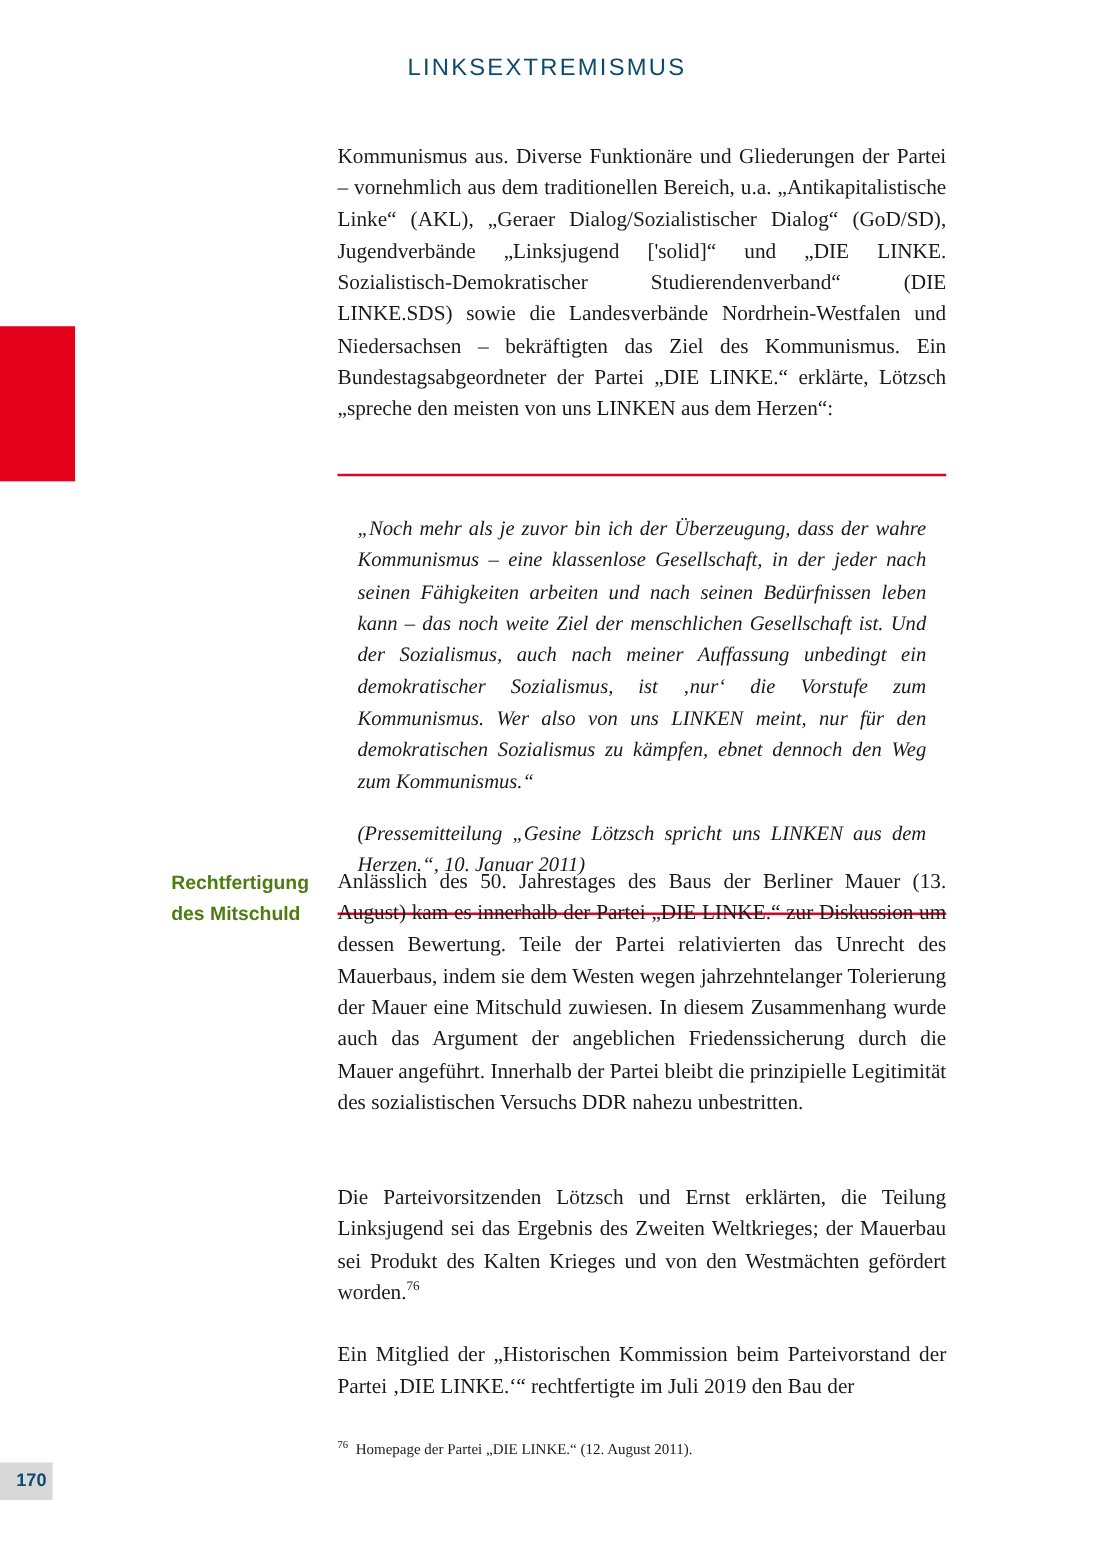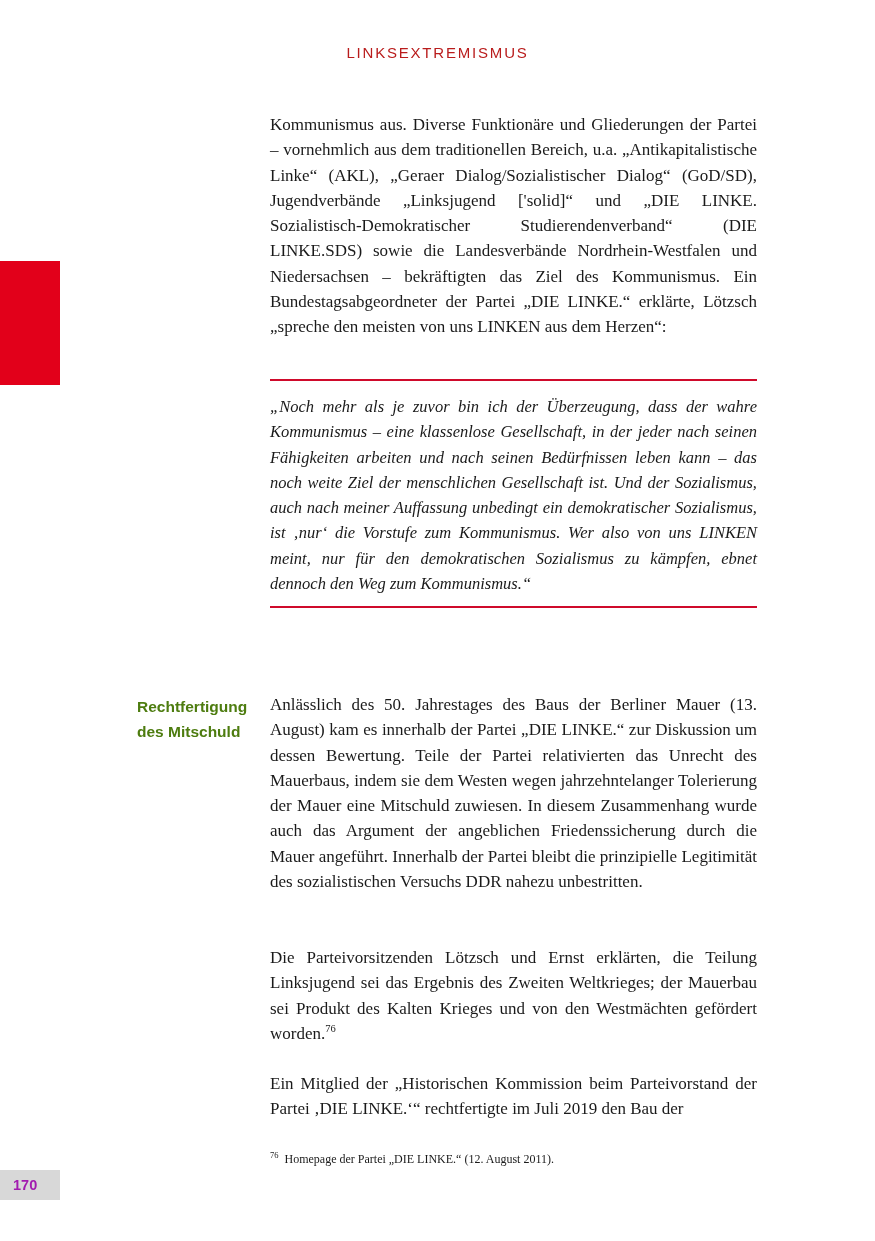--- a/index.html
+++ b/index.html
@@ -9,22 +9,22 @@
     background: #ffffff;
     color: #1a1a1a;
     font-family: "Liberation Serif", "DejaVu Serif", serif;
     overflow: hidden;
   }
 
   .running-head {
     position: absolute; top: 44px; left: 0; right: 0;
     text-align: center;
     font-family: "Liberation Sans", sans-serif;
-    font-size: 15px; letter-spacing: 1.8px;
-    color: #b91c1c;
+    font-size: 19px; letter-spacing: 1.8px;
+    color: #0c4a6e;
   }
 
   .chapter-bar {
     position: absolute; left: 0; top: 261px;
     width: 60px; height: 124px;
     background: #e2001a;
   }
 
   .col {
     position: absolute; left: 270px; width: 487px;
@@ -42,21 +42,21 @@
   #para3 { top: 945px; }
   #para4 { top: 1071px; }
 
   .quote-block {
     top: 379px;
     border-top: 2px solid #cf0a2b;
     border-bottom: 2px solid #cf0a2b;
     padding: 13px 0 10px 0;
   }
   .quote-block p {
-    margin: 0;
+    margin: 16px;
     font-style: italic;
     font-size: 16.5px; line-height: 25.3px;
     text-align: justify;
     hyphens: auto;
   }
 
   .margin-label {
     position: absolute; left: 137px; top: 694px; width: 130px;
     font-family: "Liberation Sans", sans-serif;
     font-weight: bold; font-size: 15.5px; line-height: 25.3px;
@@ -67,41 +67,42 @@
   sup.fn-ref { font-size: 10.5px; line-height: 0; vertical-align: super; }
 
   .footnote {
     position: absolute; left: 270px; top: 1152px; width: 487px;
     font-size: 12px; line-height: 15px;
   }
   .footnote sup { font-size: 8.5px; line-height: 0; vertical-align: super; margin-right: 6px; }
 
   .page-number-box {
     position: absolute; left: 0; top: 1170px;
-    width: 60px; height: 30px;
+    width: 42px; height: 30px;
     background: #d8d8d8;
     font-family: "Liberation Sans", sans-serif;
     font-weight: bold; font-size: 14.5px;
     line-height: 30px;
     box-sizing: border-box;
     padding-left: 13px;
-    color: #a21caf;
+    color: #0c4a6e;
   }
 </style>
 </head>
 <body>
 
 <div class="running-head">LINKSEXTREMISMUS</div>
 
 <div class="chapter-bar"></div>
 
 <p class="body-text col" id="para1">Kommunismus aus. Diverse Funktionäre und Gliederungen der Partei – vornehmlich aus dem traditionellen Bereich, u.a. „Antikapitalistische Linke“ (AKL), „Geraer Dialog/Sozialistischer Dialog“ (GoD/SD), Jugendverbände „Linksjugend ['solid]“ und „DIE LINKE. Sozialistisch-Demokratischer Studierendenverband“ (DIE LINKE.SDS) sowie die Landesverbände Nordrhein-Westfalen und Niedersachsen – bekräftigten das Ziel des Kommunismus. Ein Bundestagsabgeordneter der Partei „DIE LINKE.“ erklärte, Lötzsch „spreche den meisten von uns LINKEN aus dem Herzen“:</p>
 
 <div class="quote-block col">
   <p>„Noch mehr als je zuvor bin ich der Überzeugung, dass der wahre Kommunismus – eine klassenlose Gesellschaft, in der jeder nach seinen Fähigkeiten arbeiten und nach seinen Bedürfnissen leben kann – das noch weite Ziel der menschlichen Gesellschaft ist. Und der Sozialismus, auch nach meiner Auffassung unbedingt ein demokratischer Sozialismus, ist ‚nur‘ die Vorstufe zum Kommunismus. Wer also von uns LINKEN meint, nur für den demokratischen Sozialismus zu kämpfen, ebnet dennoch den Weg zum Kommunismus.“</p>
+  <p>(Pressemitteilung „Gesine Lötzsch spricht uns LINKEN aus dem Herzen.“, 10. Januar 2011)</p>
 </div>
 
 <div class="margin-label">
   <span>Rechtfertigung</span>
   <span>des Mitschuld</span>
 </div>
 
 <p class="body-text col" id="para2">Anlässlich des 50. Jahrestages des Baus der Berliner Mauer (13. August) kam es innerhalb der Partei „DIE LINKE.“ zur Diskussion um dessen Bewertung. Teile der Partei relativierten das Unrecht des Mauerbaus, indem sie dem Westen wegen jahrzehntelanger Tolerierung der Mauer eine Mitschuld zuwiesen. In diesem Zusammenhang wurde auch das Argument der angeblichen Friedenssicherung durch die Mauer angeführt. Innerhalb der Partei bleibt die prinzipielle Legitimität des sozialistischen Versuchs DDR nahezu unbestritten.</p>
 
 <p class="body-text col" id="para3"><span>Die Parteivorsitzenden Lötzsch und Ernst erklärten, die Teilung Linksjugend sei das Ergebnis des Zweiten Weltkrieges; der Mauerbau sei Produkt des Kalten Krieges und von den Westmächten gefördert worden.</span><sup class="fn-ref">76</sup></p>

